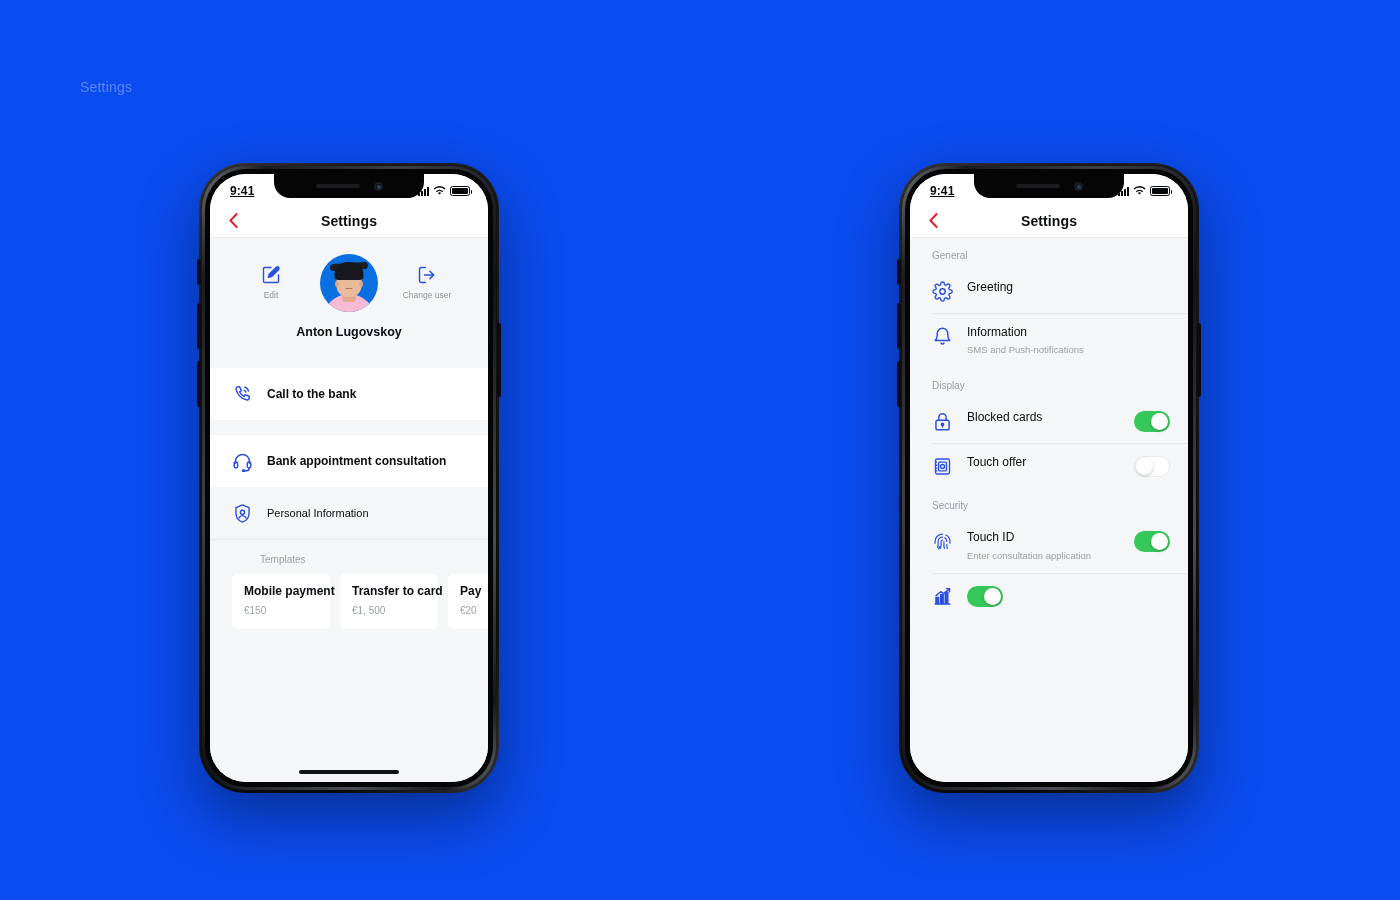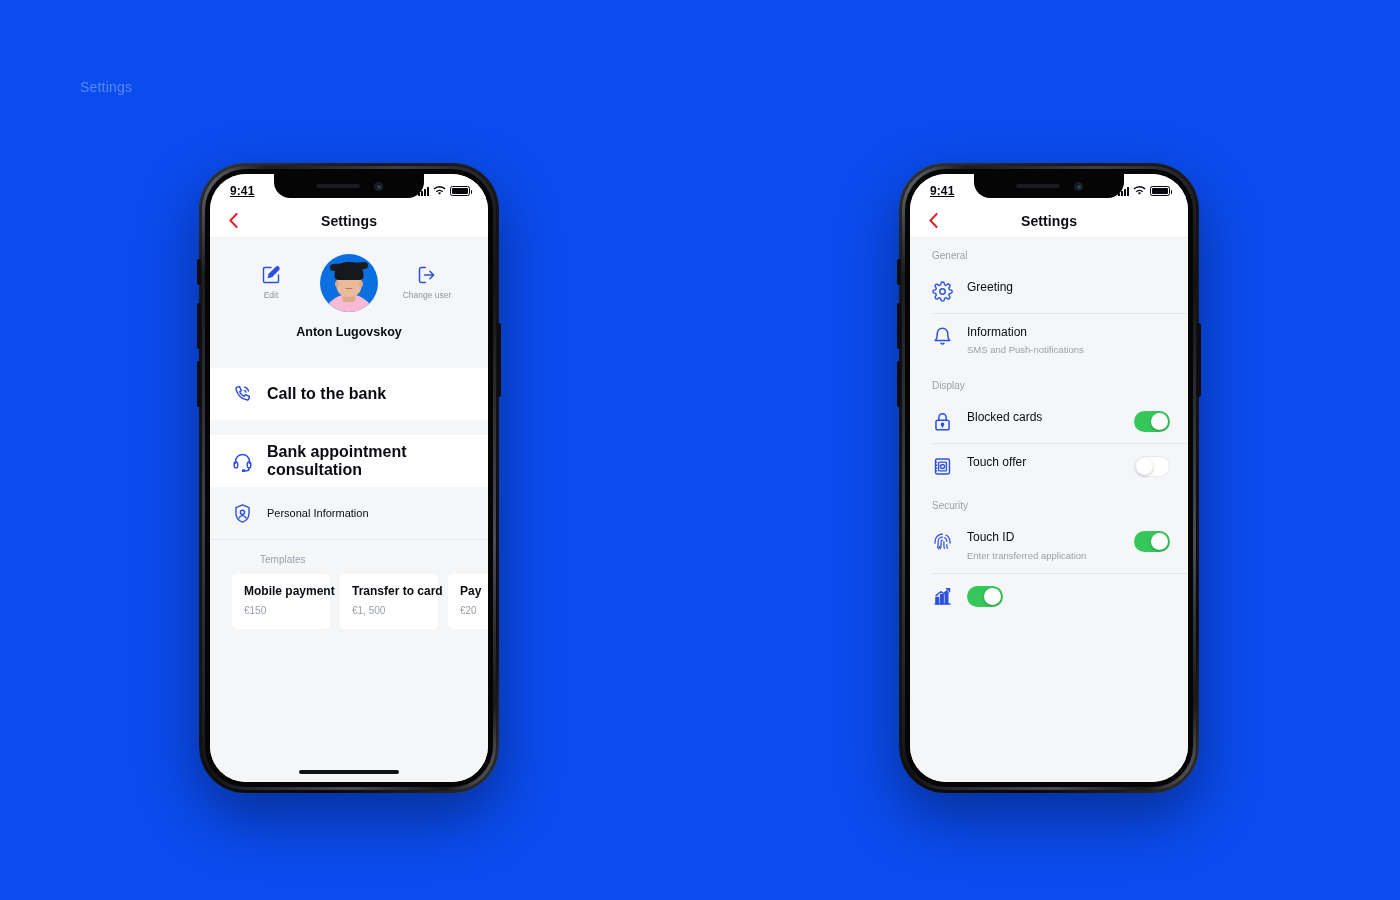--- a/index.html
+++ b/index.html
@@ -272,21 +272,21 @@
     padding: 0 0 0 22px;
   }
   .list-row {
     display: flex;
     align-items: center;
     gap: 14px;
     height: 52px;
     cursor: pointer;
   }
   .list-row-label {
-    font-size: 16px;
+    font-size: 12px;
     font-weight: bold;
     color: #0a0c12;
   }
   .list-row-label.regular { font-weight: normal; font-size: 11px; }
   .list-plain {
     background: #f5f6f8;
     padding-left: 22px;
     border-bottom: 1px solid #e7e9ed;
   }
 
@@ -664,21 +664,21 @@
               <path d="M12 7a5 5 0 0 0-5 5v3.5a9 9 0 0 1-.7 3.4"></path>
               <path d="M17 12a5 5 0 0 0-2.4-4.3"></path>
               <path d="M12 10.4a1.6 1.6 0 0 0-1.6 1.6v4a9 9 0 0 1-1 4.1"></path>
               <path d="M13.6 12v4a14 14 0 0 0 .5 3.8"></path>
               <path d="M17 15.5a18 18 0 0 0 .4 4.4"></path>
               <path d="M7.5 20.5a13 13 0 0 0 1.2-3"></path>
             </svg>
           </span>
           <div class="set-text">
             <div class="set-title">Touch ID</div>
-            <div class="set-sub">Enter transferred application</div>
+            <div class="set-sub">Enter consultation application</div>
           </div>
           <div class="toggle on">
               <span class="knob"></span>
             </div>
         </div>
 
 
         <div class="set-row">
           <span class="set-icon">
             <svg width="21" height="21" viewBox="0 0 24 24" fill="none" stroke="#2b50e0" stroke-width="1.6" stroke-linecap="round" stroke-linejoin="round">

